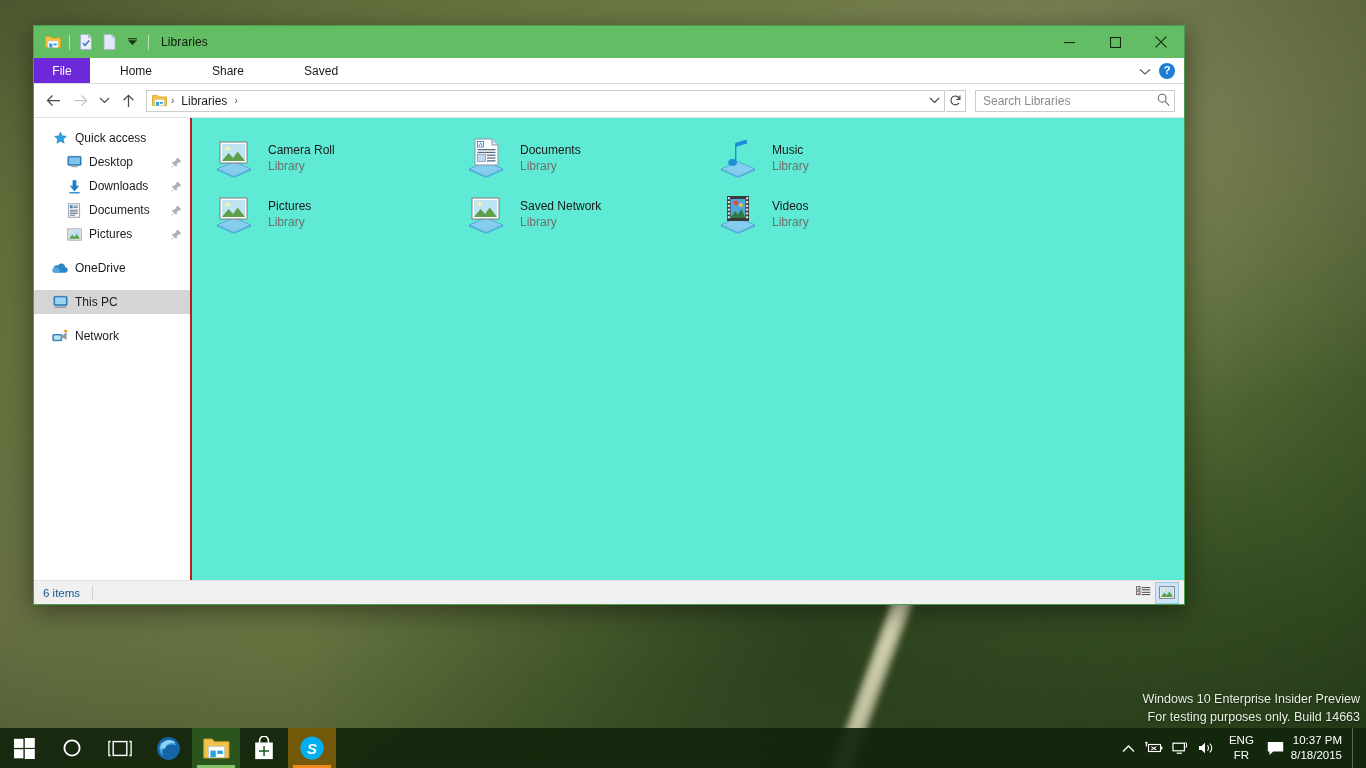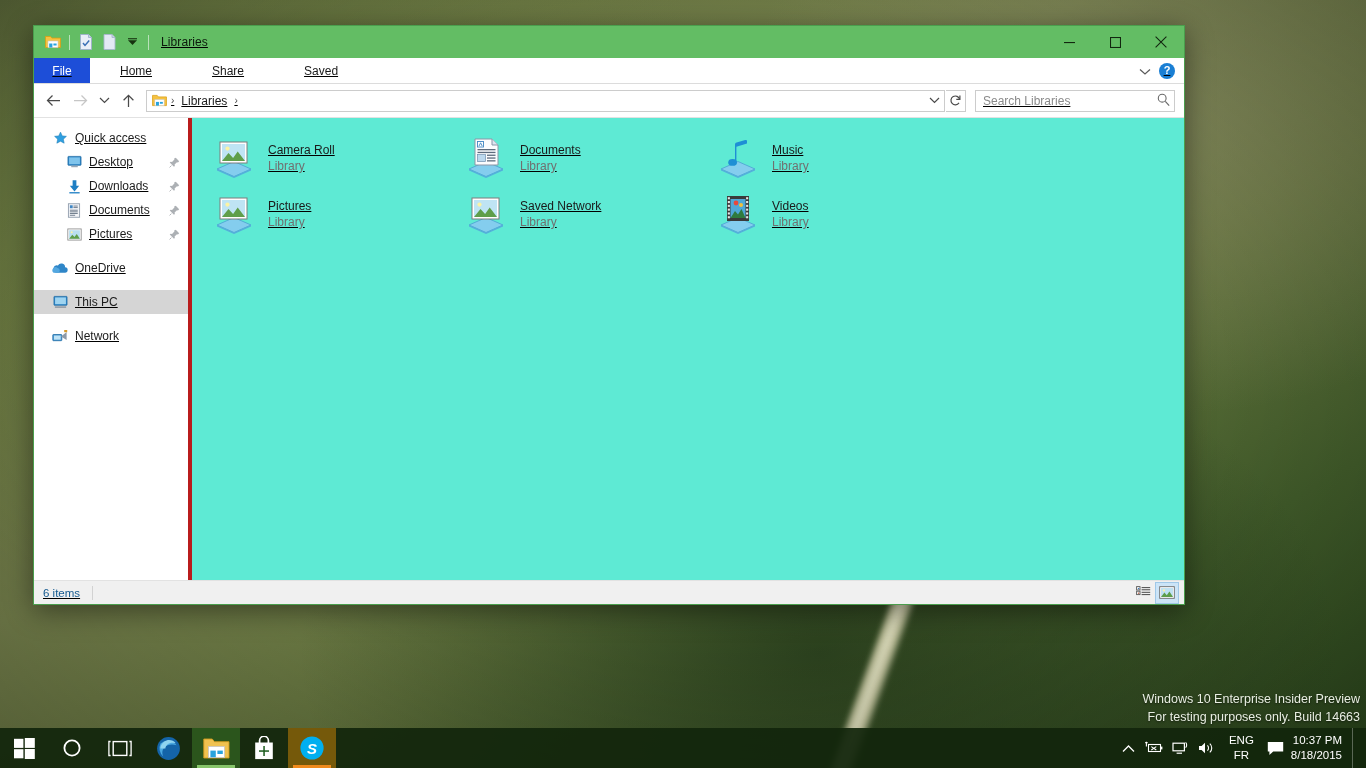--- a/index.html
+++ b/index.html
@@ -53,21 +53,20 @@
 
   
   #explorer {
     position: absolute;
     left: 33px; top: 25px;
     width: 1152px; height: 580px;
     background: #ffffff;
     box-shadow: 0 6px 26px rgba(0,0,0,0.45);
     display: flex; flex-direction: column;
     border: 1px solid #4a9e4d;
-    text-decoration: underline;
   }
 
   
   .titlebar {
     height: 32px; background: #63bd64;
     display: flex; align-items: center;
     flex: none;
   }
   .qat { display: flex; align-items: center; padding-left: 8px; gap: 1px; }
   .qat-btn {
@@ -88,21 +87,21 @@
   }
 
   
   .ribbon {
     height: 26px; background: #ffffff;
     display: flex; align-items: stretch;
     border-bottom: 1px solid #dcdcdc;
     flex: none;
   }
   .tab-file {
-    background: #1d4ed8; color: #fff;
+    background: #6d28d9; color: #fff;
     font-size: 12px;
     display: flex; align-items: center; justify-content: center;
     width: 56px;
   }
   .tab {
     font-size: 12px; color: #1a1a1a;
     display: flex; align-items: center;
     padding: 0 30px;
   }
   .ribbon-right { margin-left: auto; display: flex; align-items: center; gap: 8px; padding-right: 9px; }
@@ -160,21 +159,21 @@
     padding: 0 4px 0 7px;
   }
   .search-ph { flex: 1; font-size: 12px; color: #8a8a8a; }
 
   
   .wbody { flex: 1; display: flex; min-height: 0; border-top: 1px solid #e2e2e2; }
 
   
   .navpane {
     width: 158px; background: #ffffff;
-    border-right: 4px solid #b91c1c;
+    border-right: 2px solid #b91c1c;
     padding-top: 8px;
     overflow: hidden;
     flex: none;
   }
   .nav-item {
     height: 24px; display: flex; align-items: center;
     padding-right: 8px;
     font-size: 12px; color: #1c1c1c;
     position: relative;
   }

